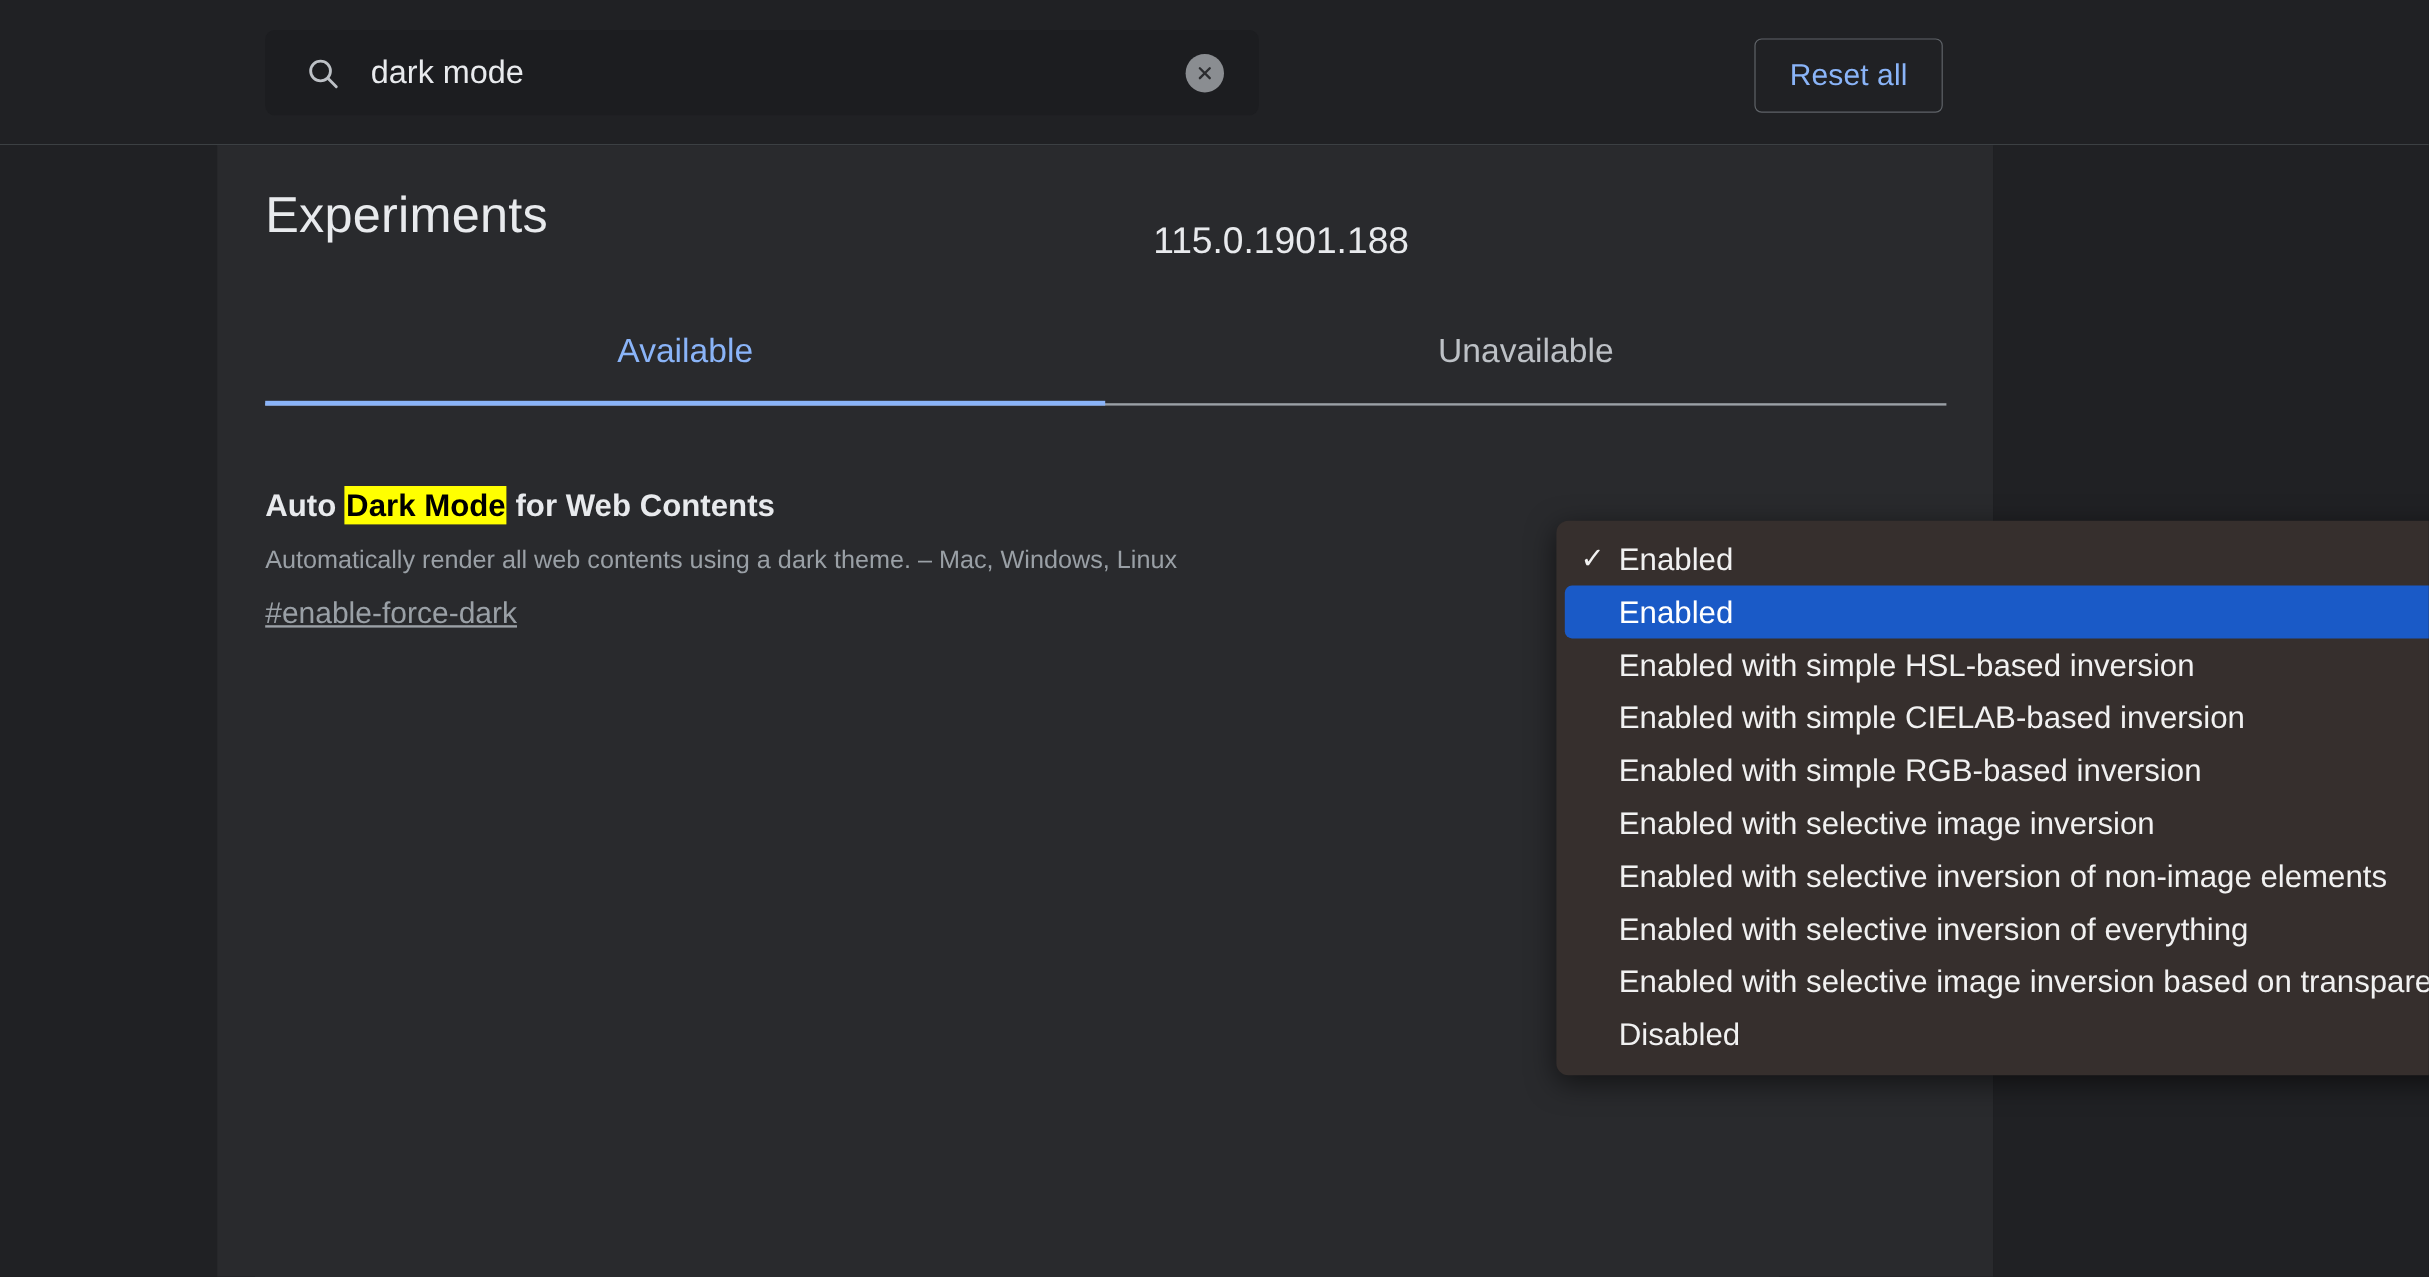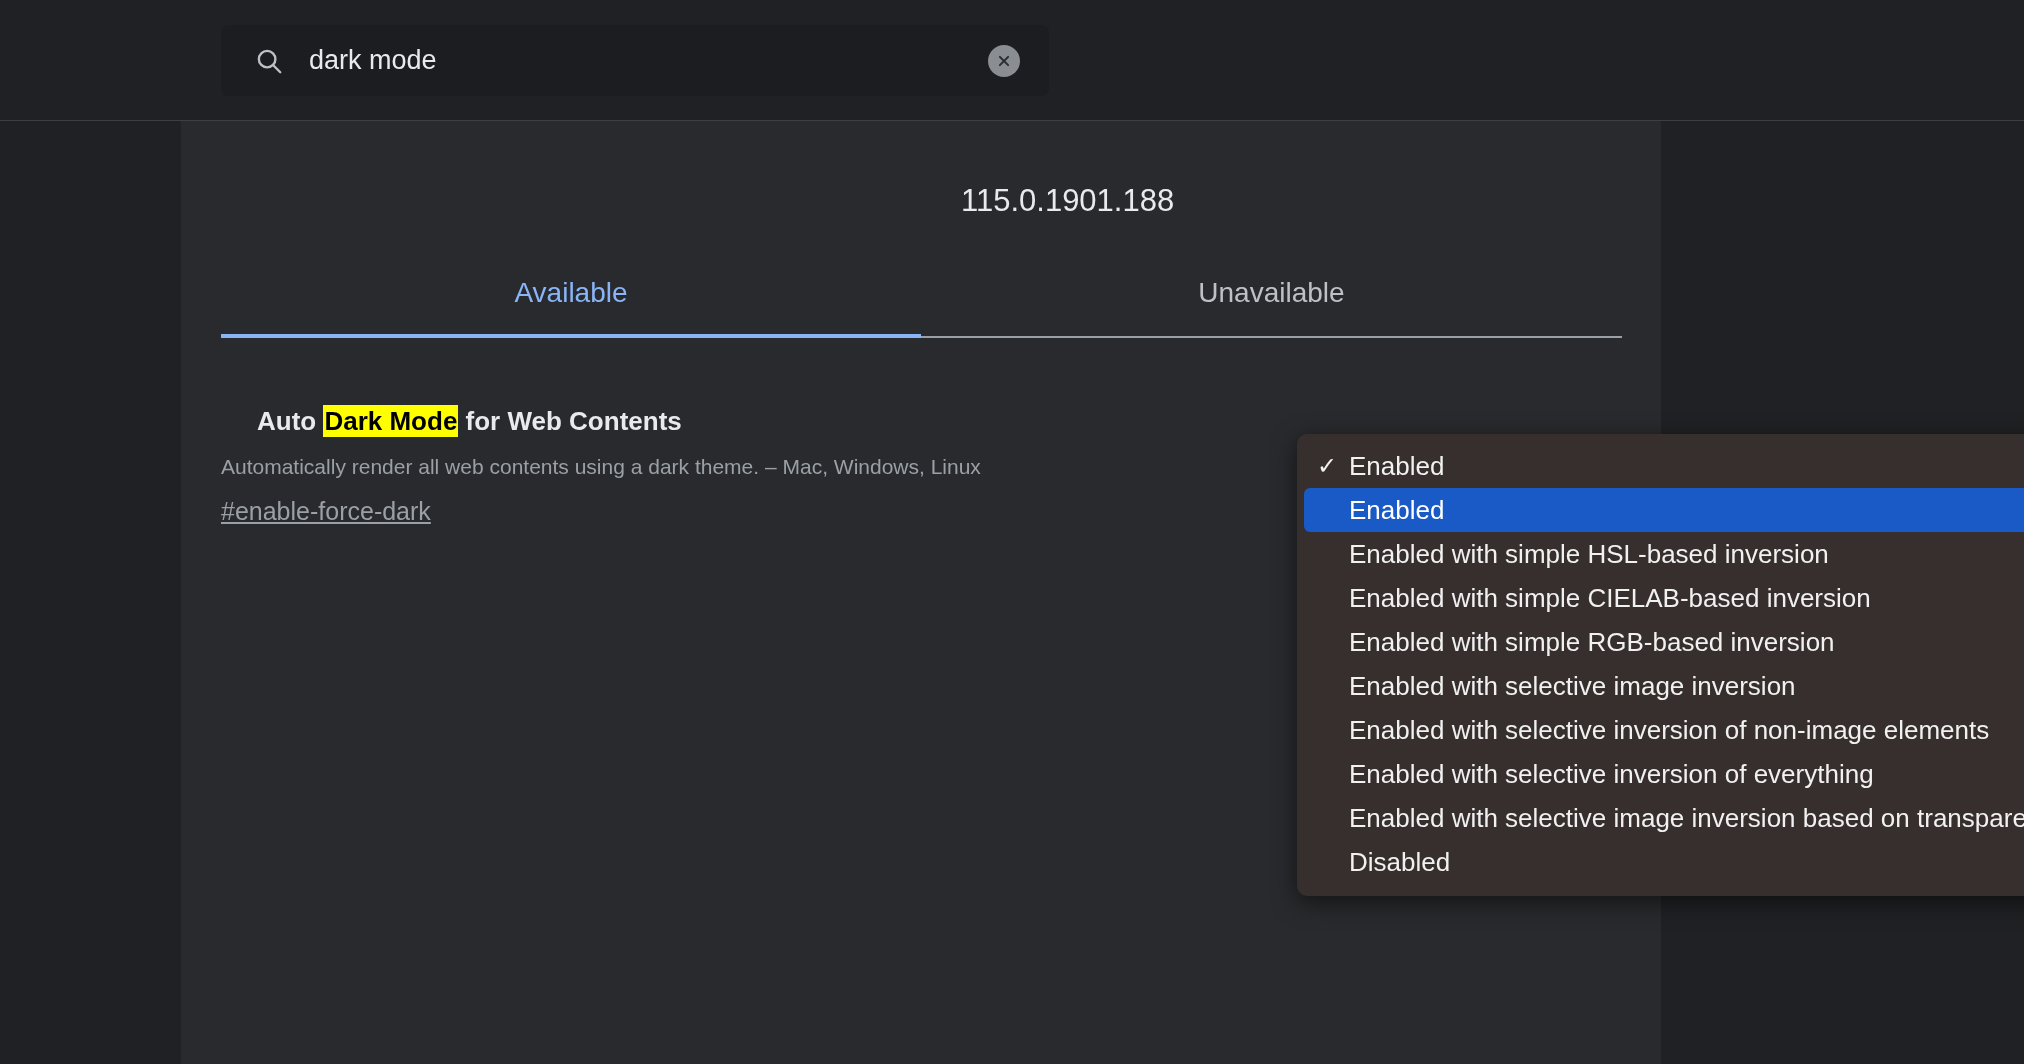--- a/index.html
+++ b/index.html
@@ -87,21 +87,20 @@
     background: #8ab4f8;
   }
 
   
   .exp {
     position: absolute; left: 221px; top: 405px; width: 1100px;
   }
   .exp-title {
     color: #e8eaed; font-size: 26px; font-weight: bold; line-height: 1.25;
     white-space: nowrap;
-    margin-left: 36px;
   }
   .exp-title mark {
     background: #ffff00; color: #000000; padding: 1px 1px;
   }
   .exp-desc {
     color: #9aa0a6; font-size: 21px; margin-top: 15px; line-height: 1.3;
     white-space: nowrap;
   }
   .exp-link {
     display: inline-block; color: #9aa0a6; font-size: 25px; margin-top: 17px;
@@ -142,26 +141,28 @@
         </svg>
       </span>
       <input class="search-input" type="text" value="dark mode" style="">
       <button class="clear-btn">
         <svg width="18" height="18" viewBox="0 0 24 24">
           <line x1="6.5" y1="6.5" x2="17.5" y2="17.5" stroke="#2b2c2f" stroke-width="2.6" stroke-linecap="round"></line>
           <line x1="17.5" y1="6.5" x2="6.5" y2="17.5" stroke="#2b2c2f" stroke-width="2.6" stroke-linecap="round"></line>
         </svg>
       </button>
     </div>
+    <button class="reset-btn">Reset all</button>
   </div>
 
   <div class="gutter-left"></div>
   <div class="content-panel"></div>
   <div class="gutter-right"></div>
 
+  <div class="page-title">Experiments</div>
   <div class="version">115.0.1901.188</div>
 
   <div class="tabs">
     <div class="tab tab-available">Available</div>
     <div class="tab tab-unavailable">Unavailable</div>
   </div>
   <div class="tab-rail"></div>
   <div class="tab-indicator"></div>
 
   <div class="exp">

